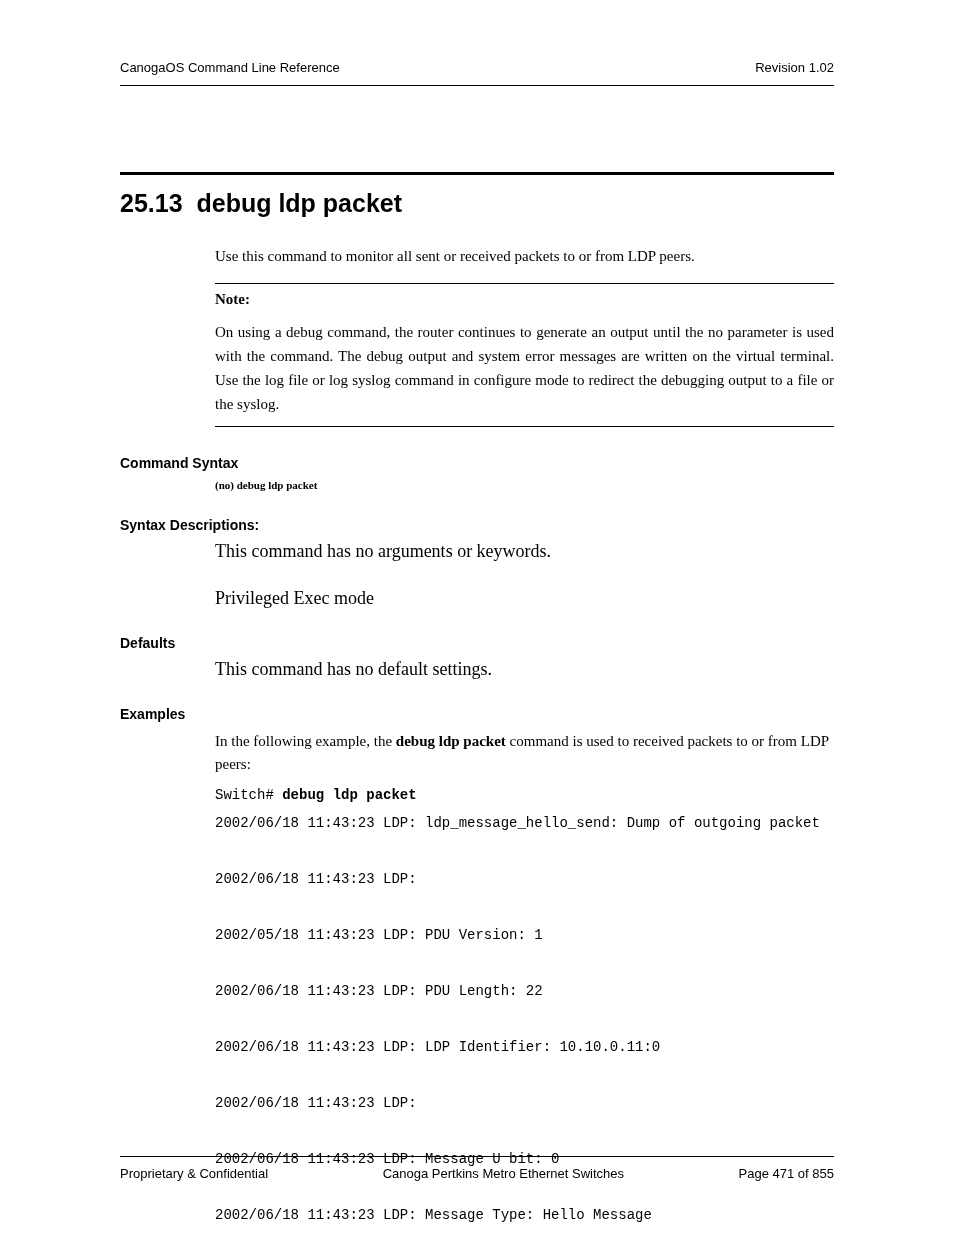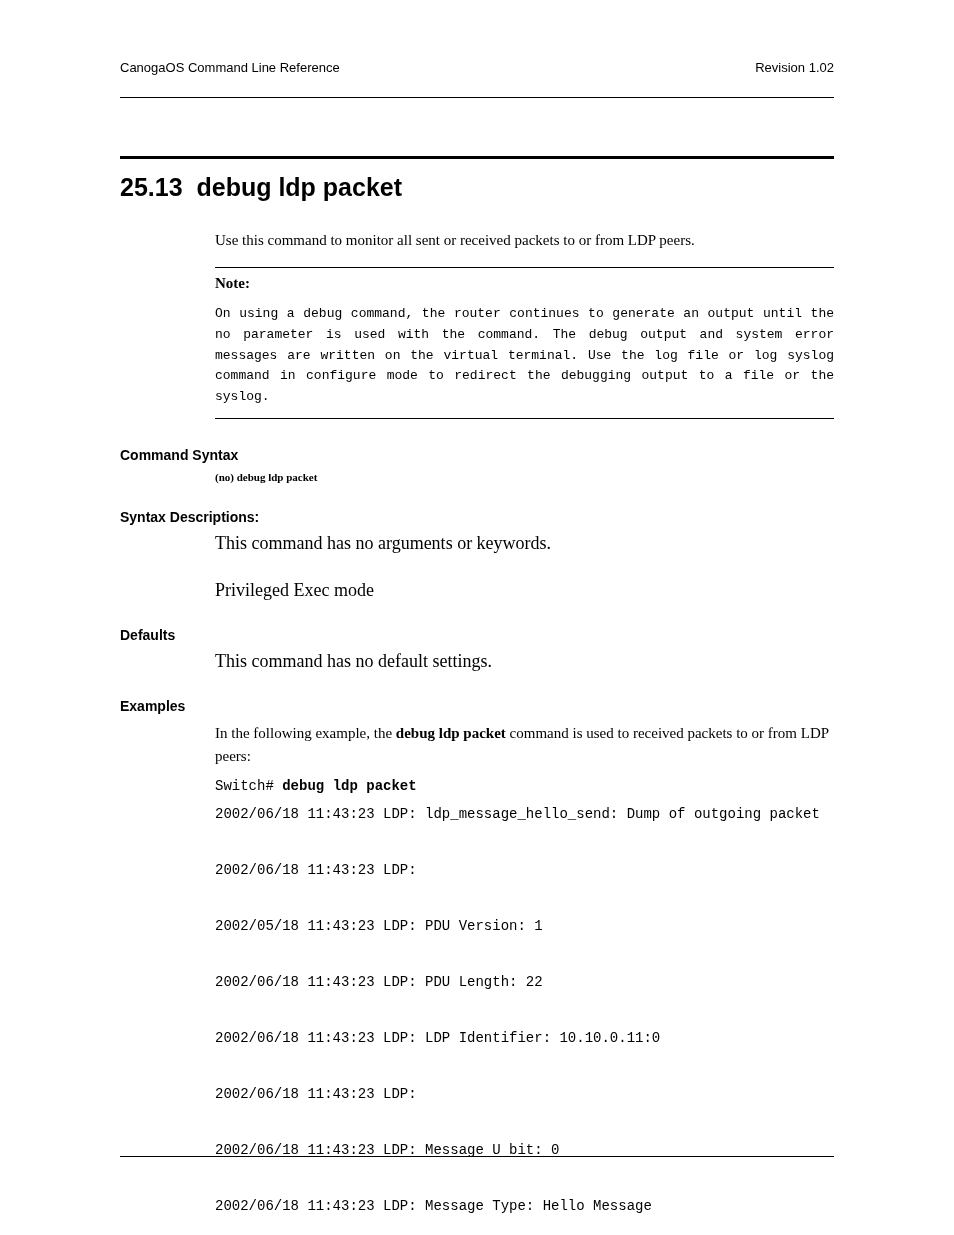--- a/index.html
+++ b/index.html
@@ -14,23 +14,23 @@
     height: 1235px;
     position: relative;
     box-sizing: border-box;
     padding: 60px 120px 50px 120px;
   }
   .header-row {
     display: flex;
     justify-content: space-between;
     font-family: Arial, Helvetica, sans-serif;
     font-size: 13px;
-    padding-bottom: 22px;
+    padding-bottom: 10px;
     border-bottom: 1.5px solid #000;
-    margin-bottom: 58px;
+    margin-bottom: 86px;
   }
   .rule-thick {
     border-top: 3px solid #000;
     margin-bottom: 14px;
   }
   h1.section-title {
     font-family: Arial, Helvetica, sans-serif;
     font-weight: bold;
     font-size: 25px;
     margin: 0 0 30px 0;
@@ -47,24 +47,23 @@
     border-bottom: 1px solid #000;
     padding: 7px 0 10px 0;
     margin-bottom: 28px;
   }
   .note-label {
     font-weight: bold;
     font-size: 15px;
     margin-bottom: 12px;
   }
   .note-text {
-    font-size: 13px;
+    font-size: 15px;
     line-height: 1.6;
     text-align: justify;
-    font-family: Liberation Mono, monospace;
   }
   .subhead {
     font-family: Arial, Helvetica, sans-serif;
     font-weight: bold;
     font-size: 14px;
     margin: 0 0 8px 0;
   }
   .sub-body {
     margin-left: 95px;
     font-size: 18px;
@@ -163,14 +162,19 @@
 <span>2002/06/18 11:43:23 LDP: Message U bit: 0</span>
 
 <span>2002/06/18 11:43:23 LDP: Message Type: Hello Message</span>
 
 
 
 </div>
   </div>
 
   <div class="footer-rule"></div>
+  <div class="footer-row">
+    <span>Proprietary &amp; Confidential</span>
+    <span>Canoga Pertkins Metro Ethernet Switches</span>
+    <span>Page 471 of 855</span>
+  </div>
 
 </div>
 
 </body></html>

